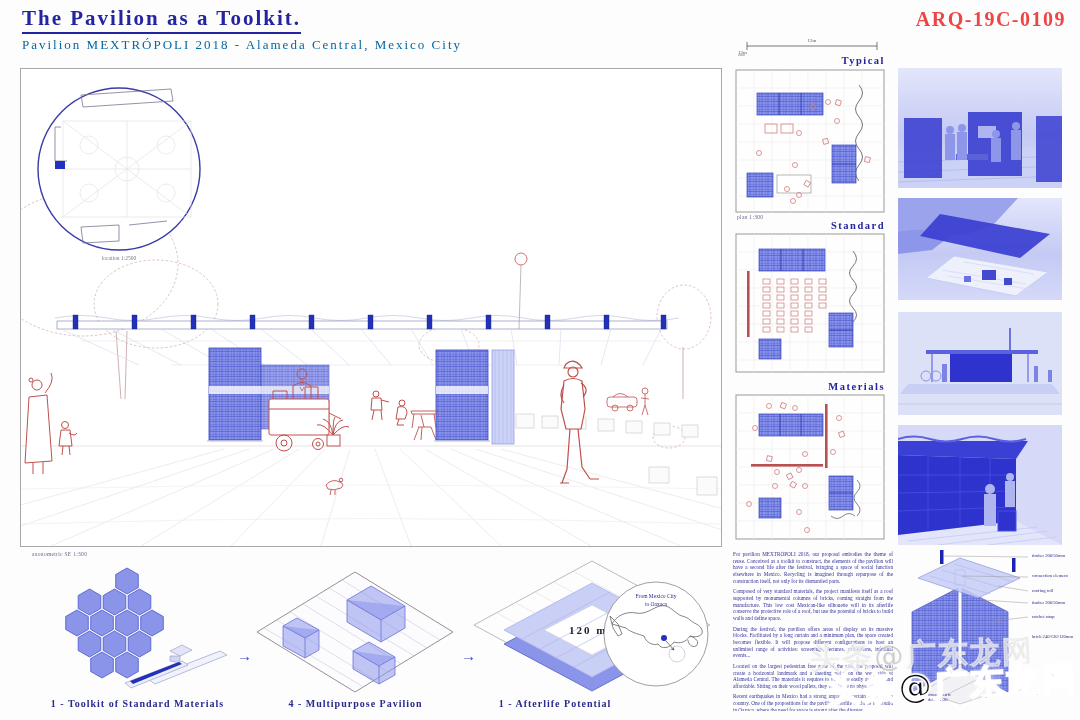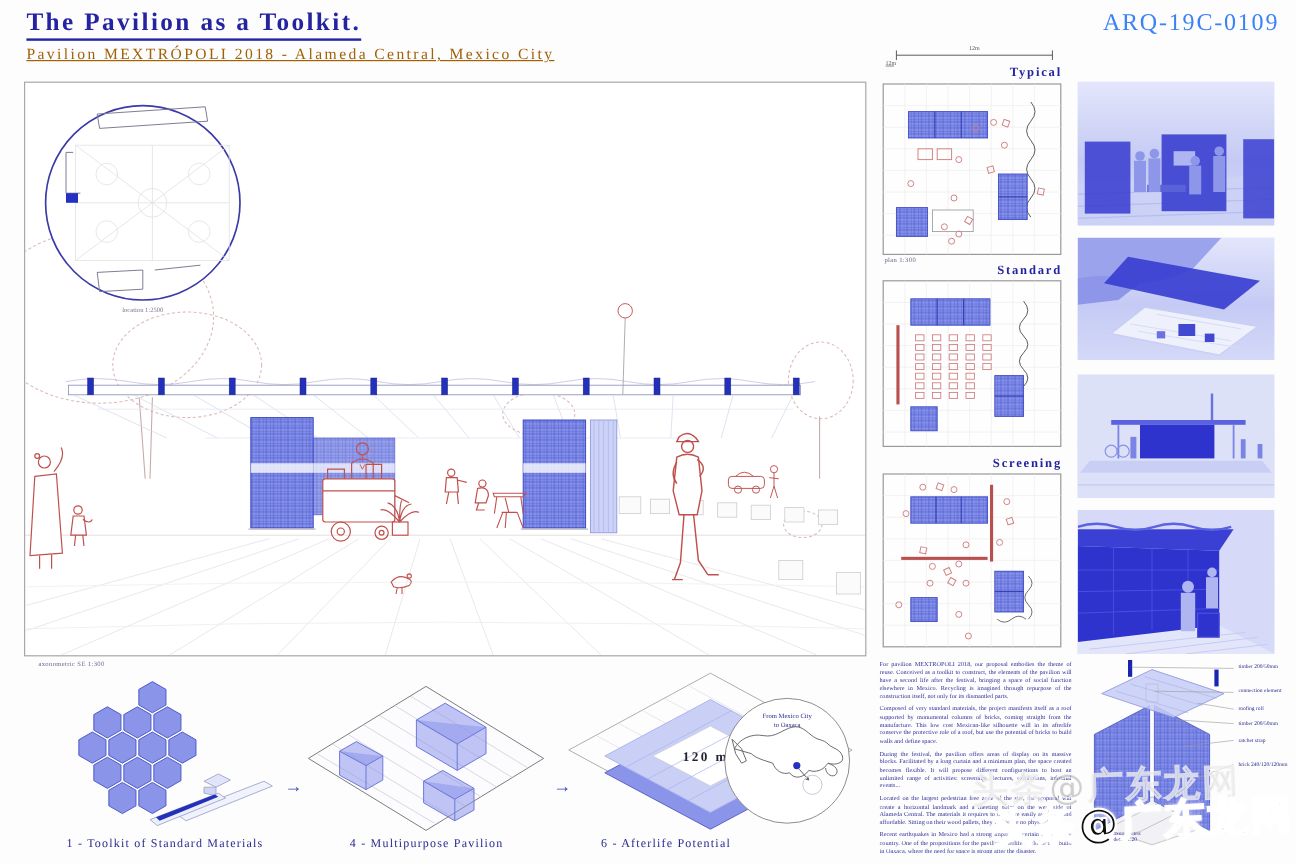--- a/index.html
+++ b/index.html
@@ -1,26 +1,26 @@
 <!DOCTYPE html>
 <html><head>
 <meta charset="utf-8">
 <style>
   html,body{margin:0;padding:0;background:#ffffff;}
   #board{position:relative;width:1080px;height:720px;background:#fdfdfd;overflow:hidden;
          font-family:"Liberation Serif",serif;color:#2a2a9a;}
   .abs{position:absolute;}
   .title{font-size:21px;font-weight:bold;letter-spacing:2px;border-bottom:2.5px solid #2424a0;
          padding-bottom:1px;color:#2424a0;}
-  .subtitle{font-size:13px;letter-spacing:2px;color:#a16207;text-decoration:underline;}
-  .code{font-size:20px;font-weight:normal;letter-spacing:1.5px;color:#3b82f6;}
+  .subtitle{font-size:13px;letter-spacing:2px;color:#0369a1;}
+  .code{font-size:20px;font-weight:bold;letter-spacing:1.5px;color:#ef4444;}
   .panel{border:1px solid #a8a8a8;background:#ffffff;}
   .plan-title{font-size:10.5px;font-weight:bold;letter-spacing:1.5px;color:#2424a0;text-align:right;}
   .tiny-cap{font-size:5.5px;color:#6a6a8e;letter-spacing:.3px;}
-  .step-label{font-size:10px;font-weight:normal;letter-spacing:1px;color:#2a2a8e;text-align:center;}
+  .step-label{font-size:10px;font-weight:bold;letter-spacing:1px;color:#2a2a8e;text-align:center;}
   .arrow{font-size:15px;color:#3a44b8;}
   .desc{font-size:5.2px;line-height:1.28;text-align:justify;color:#32329a;}
   .desc p{margin:0 0 4px 0;}
   .detail-label{font-size:4.6px;line-height:1.15;color:#2a2a8e;}
   .photo{background:linear-gradient(180deg,#e3e6fb 0%,#c4caf4 55%,#d4d9f8 100%);overflow:hidden;}
   .wm-main{font-family:"DejaVu Sans",sans-serif;font-weight:bold;font-size:34px;letter-spacing:2px;
            color:#0e0e0e;-webkit-text-stroke:1.6px #ffffff;
            text-shadow:0 0 2px #fff,0 0 4px #fff;transform:rotate(-3deg);}
   .wm-faint{font-family:"DejaVu Sans",sans-serif;font-weight:bold;font-size:30px;letter-spacing:2px;
             color:rgba(130,130,130,.38);-webkit-text-stroke:1px rgba(255,255,255,.7);
@@ -334,21 +334,21 @@
         <g>
             <rect x="84" y="46" width="7" height="5"></rect>
             <rect x="84" y="54" width="7" height="5"></rect>
             <rect x="84" y="62" width="7" height="5"></rect>
             <rect x="84" y="70" width="7" height="5"></rect>
           </g>
       </g>
     </svg>
   </div>
 
-  <div class="abs plan-title" style="left:735px;top:381px;width:150px;">Screening</div>
+  <div class="abs plan-title" style="left:735px;top:381px;width:150px;">Materials</div>
   <div class="abs" style="left:735px;top:394px;">
     <svg width="150" height="146" viewBox="0 0 150 146">
       <rect x="1" y="1" width="148" height="144" fill="#fefefe" stroke="#999"></rect>
       <g stroke="#ededed" stroke-width="0.6">
         <path d="M19,1 V145 M37,1 V145 M55,1 V145 M73,1 V145 M91,1 V145 M109,1 V145 M127,1 V145 M1,19 H149 M1,37 H149 M1,55 H149 M1,73 H149 M1,91 H149 M1,109 H149 M1,127 H149"></path>
       </g>
       <g fill="url(#brickPat)" stroke="#3946c0" stroke-width="0.7">
         <rect x="24" y="20" width="64" height="22"></rect>
           <rect x="94" y="82" width="24" height="34"></rect>
           <rect x="24" y="104" width="22" height="20"></rect>
@@ -559,21 +559,21 @@
         <path d="M90,58 C96,60 100,64 96,68 C92,70 88,66 88,62"></path>
       </g>
       <circle cx="64" cy="60" r="3" fill="#2330c0"></circle>
       <path d="M66,63 L74,72 M74,72 l-3,-1 m3,1 l-1,-3" stroke="#555" stroke-width="0.8" fill="none"></path>
       <circle cx="77" cy="76" r="8" fill="none" stroke="#c6c6d8" stroke-width="0.8"></circle>
     </svg>
   </div>
 
   <div class="abs step-label" style="left:30px;top:698px;width:215px;">1 - Toolkit of Standard Materials</div>
   <div class="abs step-label" style="left:253px;top:698px;width:205px;">4 - Multipurpose Pavilion</div>
-  <div class="abs step-label" style="left:460px;top:698px;width:190px;">6 - Afterlife Potential</div>
+  <div class="abs step-label" style="left:460px;top:698px;width:190px;">1 - Afterlife Potential</div>
 
   <div class="abs desc" style="left:733px;top:551px;width:160px;height:160px;overflow:hidden;">
     <p>For pavilion MEXTRÓPOLI 2018, our proposal embodies the theme of reuse. Conceived as a toolkit to construct, the elements of the pavilion will have a second life after the festival, bringing a space of social function elsewhere in Mexico. Recycling is imagined through repurpose of the construction itself, not only for its dismantled parts.</p>
     <p>Composed of very standard materials, the project manifests itself as a roof supported by monumental columns of bricks, coming straight from the manufacture. This low cost Mexican-like silhouette will in its afterlife conserve the protective role of a roof, but use the potential of bricks to build walls and define space.</p>
     <p>During the festival, the pavilion offers areas of display on its massive blocks. Facilitated by a long curtain and a minimum plan, the space created becomes flexible. It will propose different configurations to host an unlimited range of activities: screenings, lectures, exhibitions, informal events...</p>
     <p>Located on the largest pedestrian free zone of the site, the proposal will create a horizontal landmark and a meeting point on the west side of Alameda Central. The materials it requires to build are easily available and affordable. Sitting on their wood pallets, they will leave no physical trace.</p>
     <p>Recent earthquakes in Mexico had a strong impact on certain areas of the country. One of the propositions for the pavilion afterlife could be to rebuild in Oaxaca, where the need for space is strong after the disaster.</p>
 
   </div>
 

